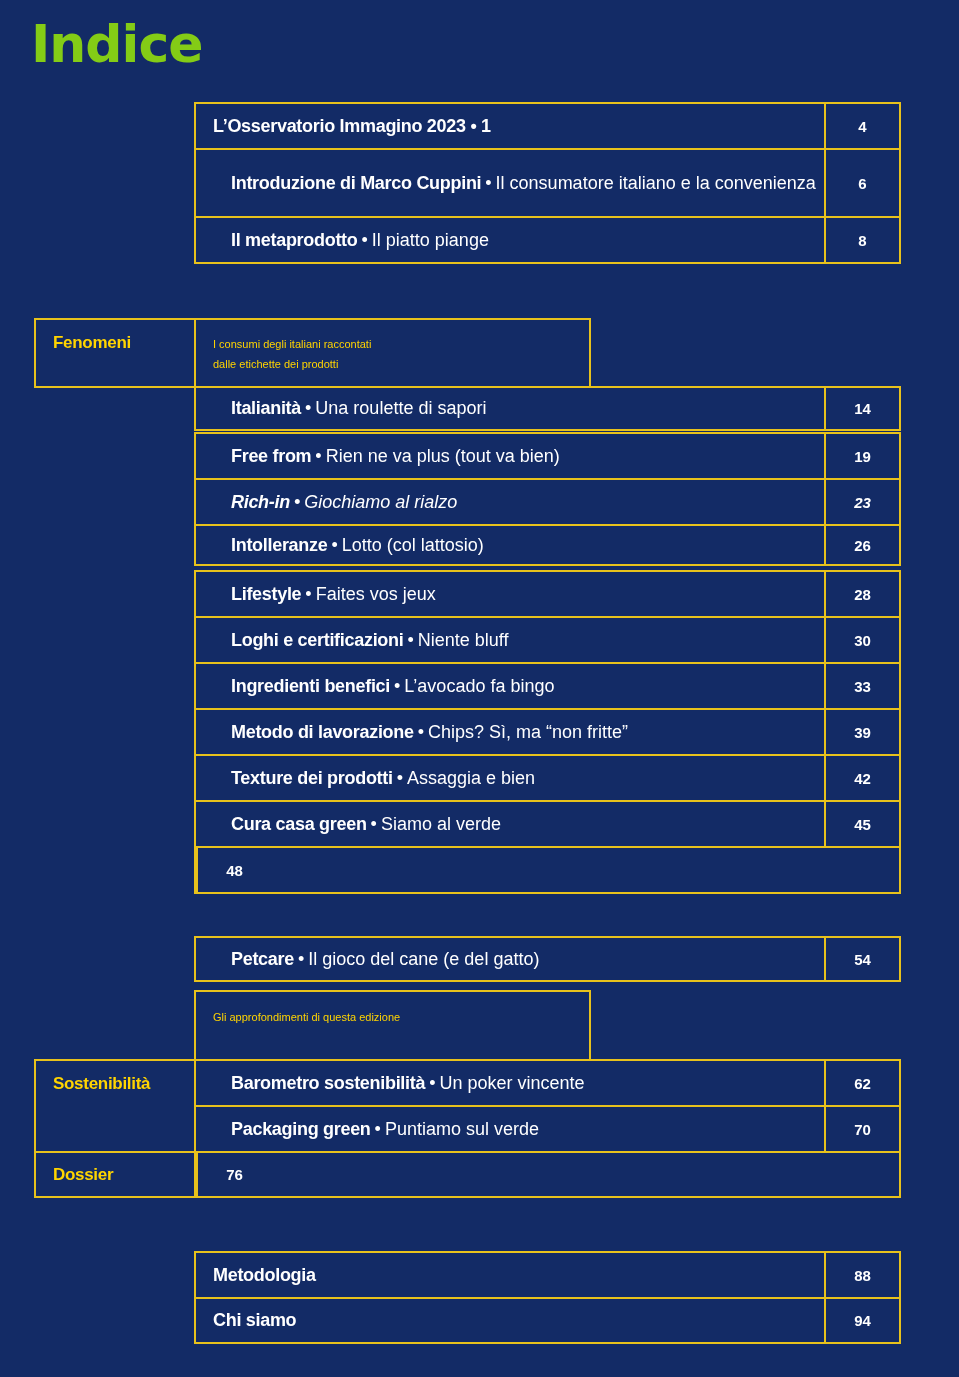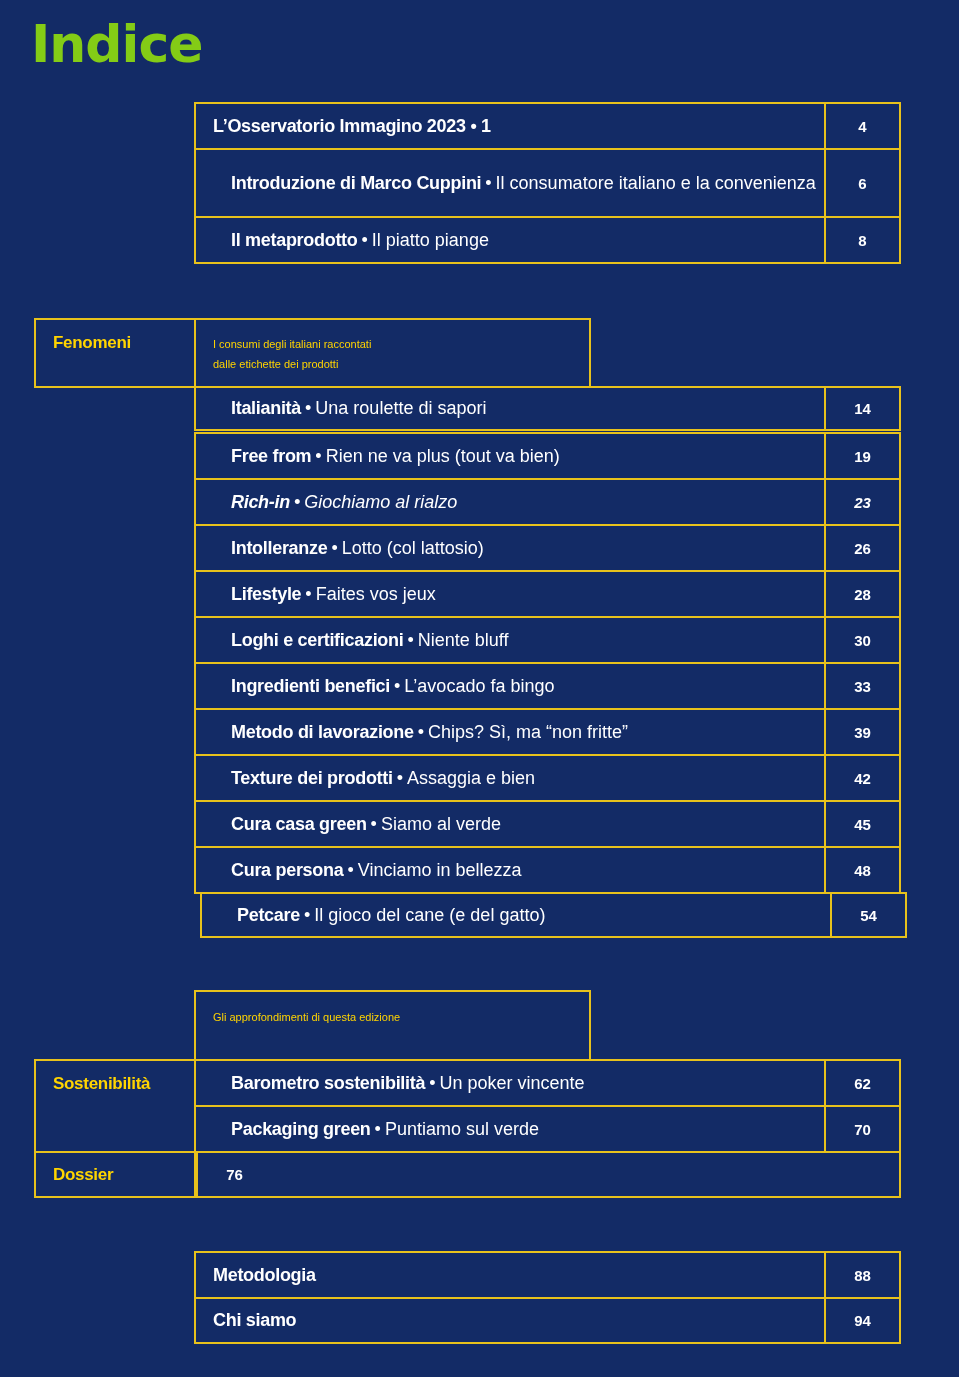--- a/index.html
+++ b/index.html
@@ -65,21 +65,21 @@
   <div class="page">14</div>
 </div>
 <div class="row" style="top:432px;height:48px;">
   <div class="txt"><span class="bold">Free from</span><span class="sep">•</span><span>Rien ne va plus (tout va bien)</span></div>
   <div class="page">19</div>
 </div>
 <div class="row" style="top:478px;height:48px;font-style:italic;">
   <div class="txt"><span class="bold">Rich-in</span><span class="sep">•</span><span>Giochiamo al rialzo</span></div>
   <div class="page">23</div>
 </div>
-<div class="row" style="top:524px;height:48px;">
+<div class="row" style="top:524px;height:42px;">
   <div class="txt"><span class="bold">Intolleranze</span><span class="sep">•</span><span>Lotto (col lattosio)</span></div>
   <div class="page">26</div>
 </div>
 <div class="row" style="top:570px;height:48px;">
   <div class="txt"><span class="bold">Lifestyle</span><span class="sep">•</span><span>Faites vos jeux</span></div>
   <div class="page">28</div>
 </div>
 <div class="row" style="top:616px;height:48px;">
   <div class="txt"><span class="bold">Loghi e certificazioni</span><span class="sep">•</span><span>Niente bluff</span></div>
   <div class="page">30</div>
@@ -94,24 +94,23 @@
 </div>
 <div class="row" style="top:754px;height:48px;">
   <div class="txt"><span class="bold">Texture dei prodotti</span><span class="sep">•</span><span>Assaggia e bien</span></div>
   <div class="page">42</div>
 </div>
 <div class="row" style="top:800px;height:48px;">
   <div class="txt"><span class="bold">Cura casa green</span><span class="sep">•</span><span>Siamo al verde</span></div>
   <div class="page">45</div>
 </div>
 <div class="row" style="top:846px;height:48px;">
-  <div class="txt"><span class="bold">Cura persona</span><span class="sep">•</span><span>Vinciamo in bellezza</span></div>
   <div class="page">48</div>
 </div>
-<div class="row" style="top:892px;height:46px;margin-left:6px;">
+<div class="row" style="top:936px;height:46px;">
   <div class="txt"><span class="bold">Petcare</span><span class="sep">•</span><span>Il gioco del cane (e del gatto)</span></div>
   <div class="page">54</div>
 </div>
 
 <div class="box" style="left:194px;top:990px;width:397px;height:71px;"></div>
 <div class="desc" style="left:213px;top:1007px;">Gli approfondimenti di questa edizione</div>
 
 <div class="box" style="left:34px;top:1059px;width:162px;height:94px;"></div>
 <div class="box" style="left:34px;top:1151px;width:162px;height:47px;"></div>
 <div class="label" style="left:53px;top:1074px;">Sostenibilità</div>

